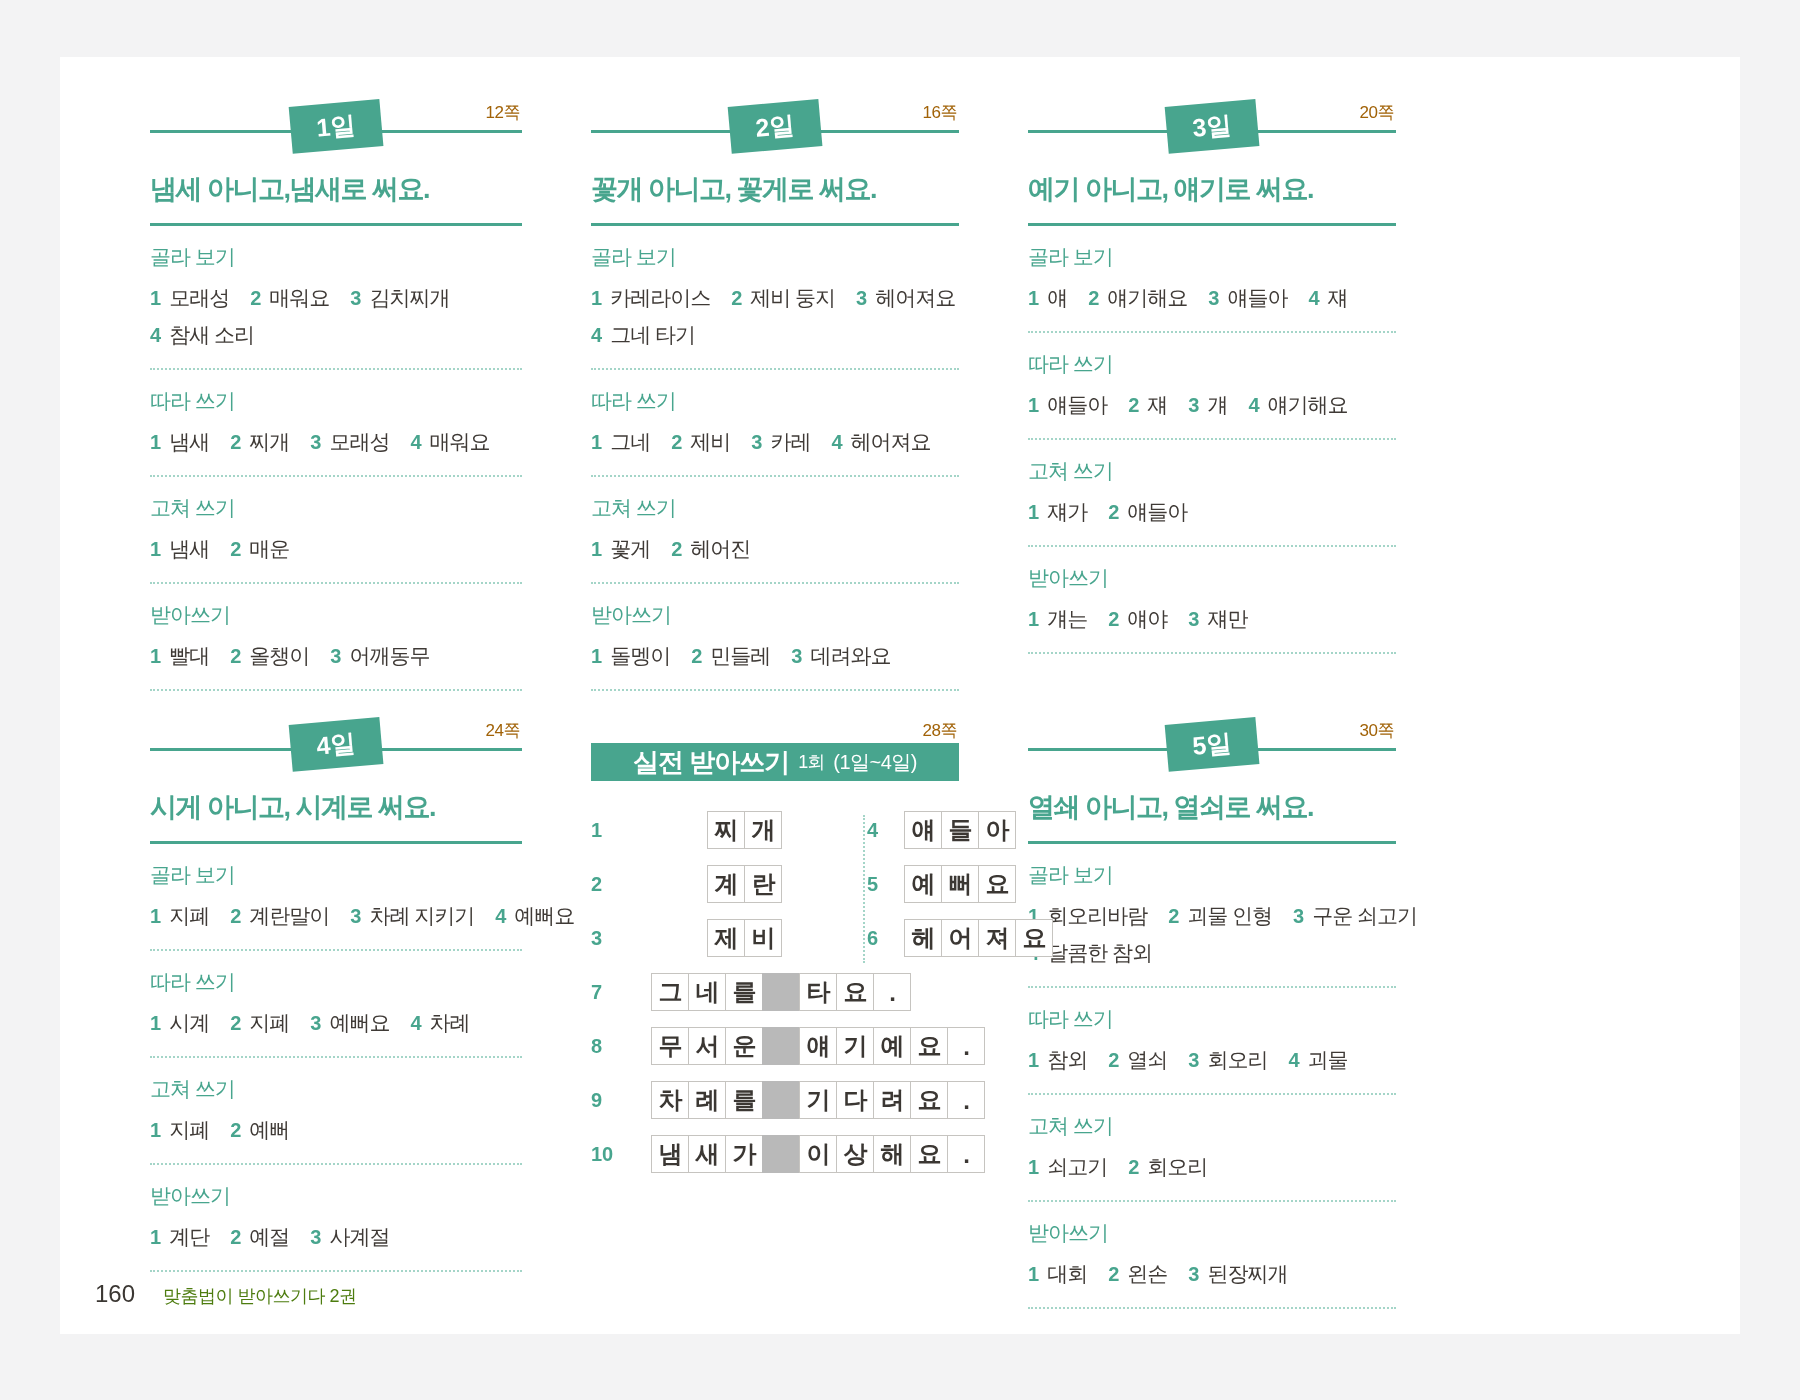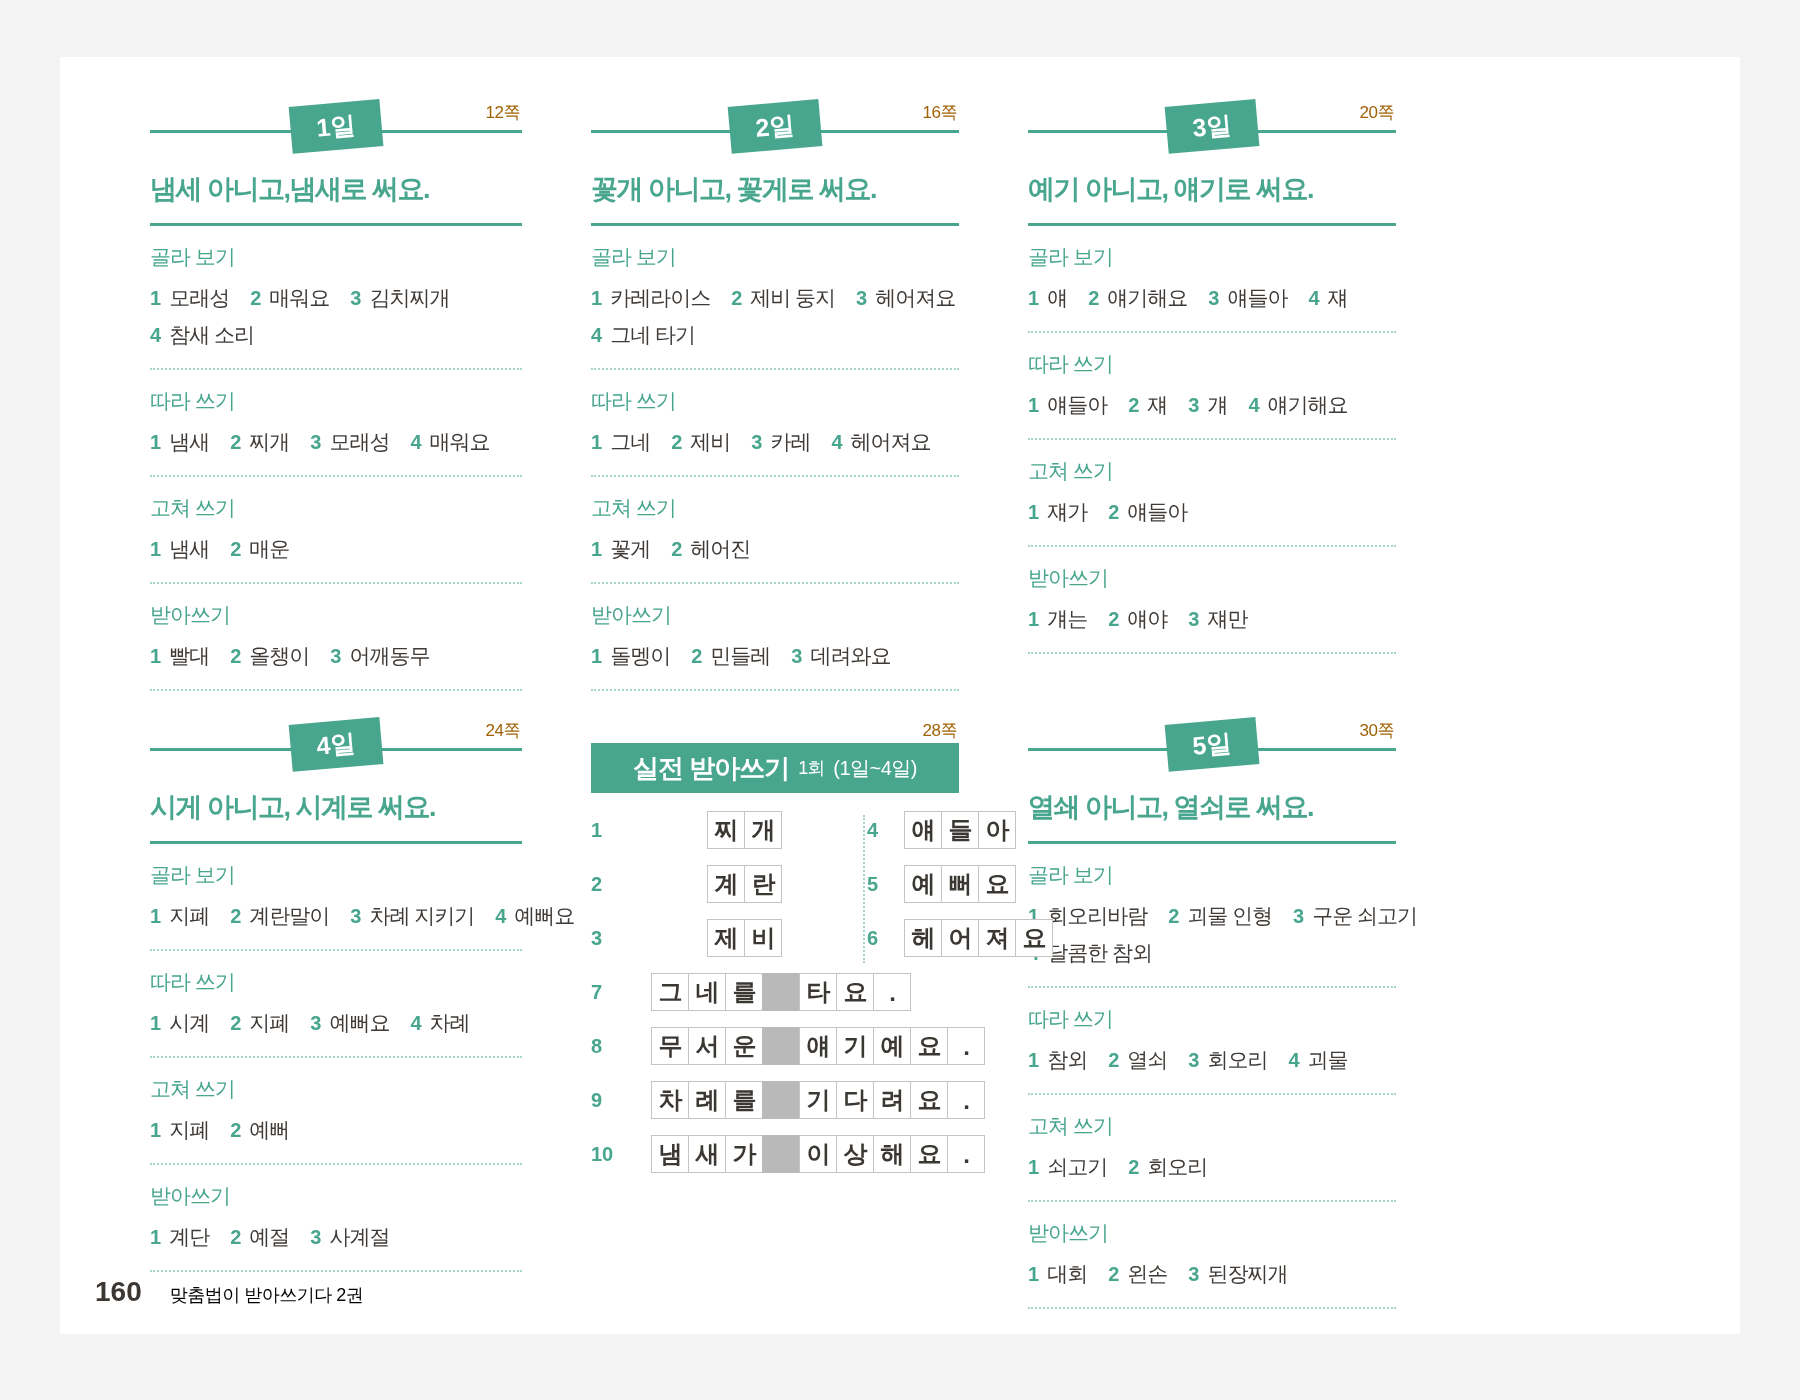--- a/index.html
+++ b/index.html
@@ -55,21 +55,21 @@
   .group { border-bottom: 2px dotted #a4d5c8; padding: 17px 0 19px; }
   .group-label { color: #48a58e; font-size: 21px; letter-spacing: -1px; margin-bottom: 13px; }
   .answer-line { display: flex; flex-wrap: nowrap; gap: 21px; margin-top: 9px; white-space: nowrap; }
   .answer-item { display: inline-flex; gap: 8px; align-items: baseline; }
   .answer-num { color: #48a58e; font-weight: bold; font-size: 20px; }
   .answer-text { color: #3f3a36; font-size: 21px; letter-spacing: -1px; }
 
   
   .dict-header { position: relative; height: 76px; }
   .dict-banner {
-    position: absolute; left: 0; right: 0; top: 26px; height: 50px;
+    position: absolute; left: 0; right: 0; top: 26px; height: 38px;
     background: #48a58e; color: #fff;
     display: flex; align-items: center; justify-content: center; gap: 9px;
   }
   .dict-title { font-size: 26px; font-weight: bold; letter-spacing: -1px; }
   .dict-round { font-size: 18px; letter-spacing: -1px; }
   .dict-range { font-size: 20px; letter-spacing: -0.5px; }
   .dict-body { width: 462px; position: relative; padding-top: 18px; }
   .dict-top { display: flex; position: relative; }
   .dict-col-left  { width: 272px; }
   .dict-col-right { flex: 1; }
@@ -92,22 +92,22 @@
   }
   .cell:first-child { margin-left: 0; }
   .cell.space { background: #b9b9b9; border-color: #b9b9b9; }
   .cell.period { align-items: flex-end; padding-bottom: 3px; }
 
   
   .page-footer {
     position: absolute; left: 35px; bottom: 26px;
     display: flex; align-items: baseline; gap: 28px;
   }
-  .footer-num { font-size: 28px; font-weight: bold; color: #3b3733; }
-  .footer-title { font-size: 18px; color: #000000; letter-spacing: -0.5px; }
+  .footer-num { font-size: 24px; font-weight: normal; color: #3b3733; }
+  .footer-title { font-size: 18px; color: #4d7c0f; letter-spacing: -0.5px; }
 </style>
 </head>
 <body>
 
 <div class="page">
   <main class="columns">
     <section class="day" id="slot-day1">
         <div class="day-header">
           <span class="page-ref">12쪽</span>
           <div class="header-line"></div>

